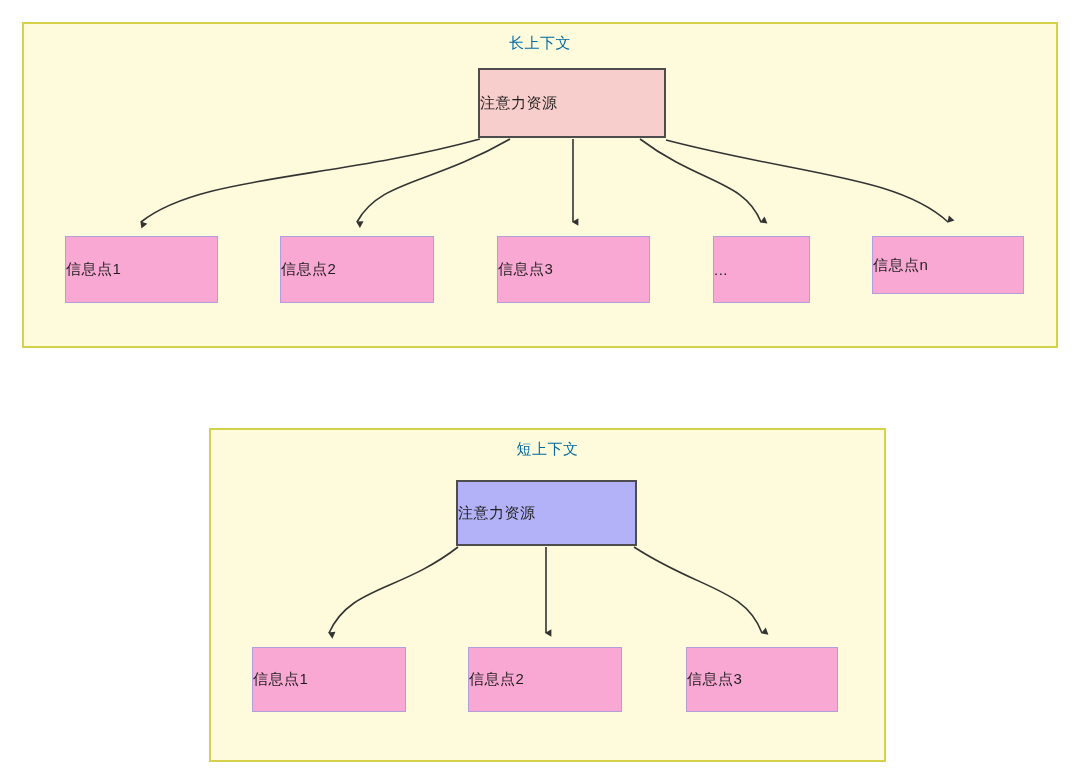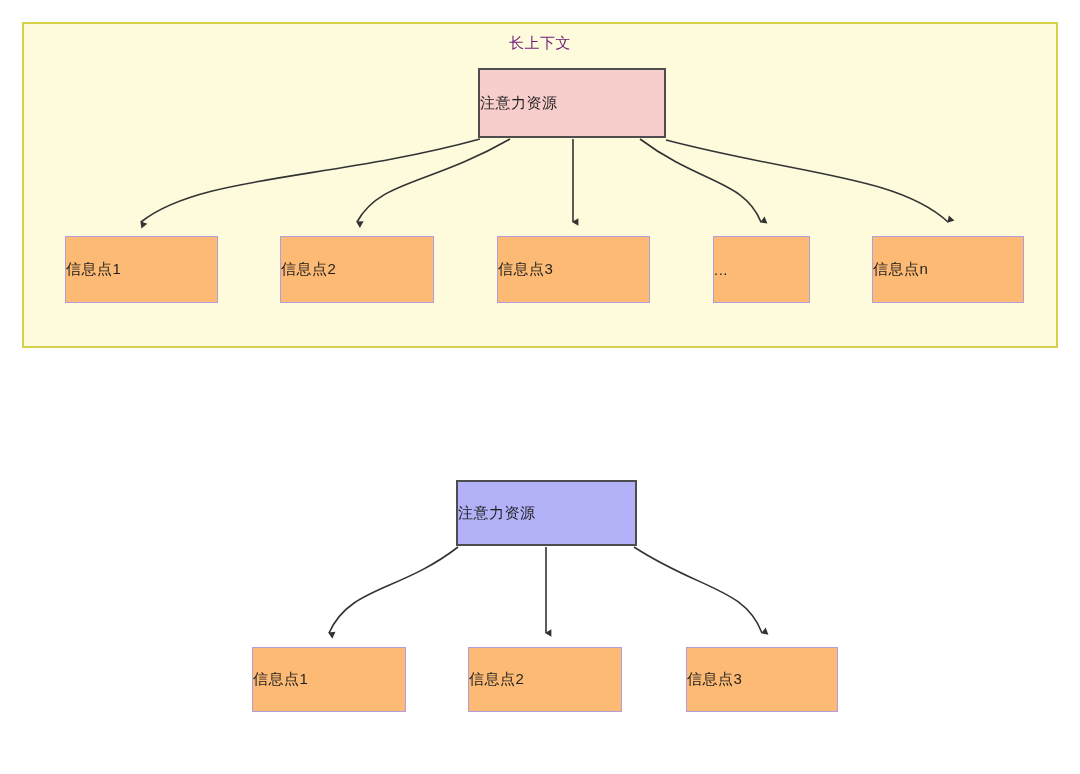--- a/index.html
+++ b/index.html
@@ -36,21 +36,21 @@
     left: 209px;
     top: 428px;
     width: 677px;
     height: 334px;
   }
   .panel-title {
     position: absolute;
     width: 100%;
     text-align: center;
     font-size: 15px;
-    color: #701a75;
+    color: #0369a1;
     letter-spacing: 0.5px;
     top: 10px;
     left: 0;
   }
   .node {
     position: absolute;
     box-sizing: border-box;
     display: flex;
     align-items: center;
     justify-content: flex-start;
@@ -60,21 +60,21 @@
   }
   .node-attention-long {
     background: #f8cecc;
     border: 2px solid #4d4d4d;
   }
   .node-attention-short {
     background: #b3b1f7;
     border: 2px solid #4d4d4d;
   }
   .node-info {
-    background: #fdba74;
+    background: #f9a8d4;
     border: 1.6px solid #b39ddb;
   }
   .edges {
     position: absolute;
     left: 0;
     top: 0;
     width: 1080px;
     height: 774px;
     pointer-events: none;
   }
@@ -116,24 +116,27 @@
   </div>
   <div class="node node-info" style="left:280px; top:236px; width:154px; height:67px;">
     <span>信息点2</span>
   </div>
   <div class="node node-info" style="left:497px; top:236px; width:153px; height:67px;">
     <span>信息点3</span>
   </div>
   <div class="node node-info" style="left:713px; top:236px; width:97px; height:67px;">
     <span>...</span>
   </div>
-  <div class="node node-info" style="left:872px; top:236px; width:152px; height:67px;">
+  <div class="node node-info" style="left:872px; top:236px; width:152px; height:58px;">
     <span>信息点n</span>
   </div>
 
+  <div class="panel" id="panel-short">
+    <div class="panel-title">短上下文</div>
+  </div>
 
   <svg class="edges" viewBox="0 0 1080 774" width="1080" height="774">
     <defs>
       <marker id="arrowhead-short" markerWidth="9" markerHeight="9" refX="4.2" refY="6.6" orient="auto" markerUnits="userSpaceOnUse">
         <path d="M 0.4 1.2 L 8.0 1.2 L 4.2 7.6 Z" fill="#333333"></path>
       </marker>
     </defs>
 
     <path class="edge-path" marker-end="url(#arrowhead-short)" d="M 458 547 C 400 592 350 586 329 633"></path>
     <path class="edge-path" marker-end="url(#arrowhead-short)" d="M 546 547 L 546 633"></path>

